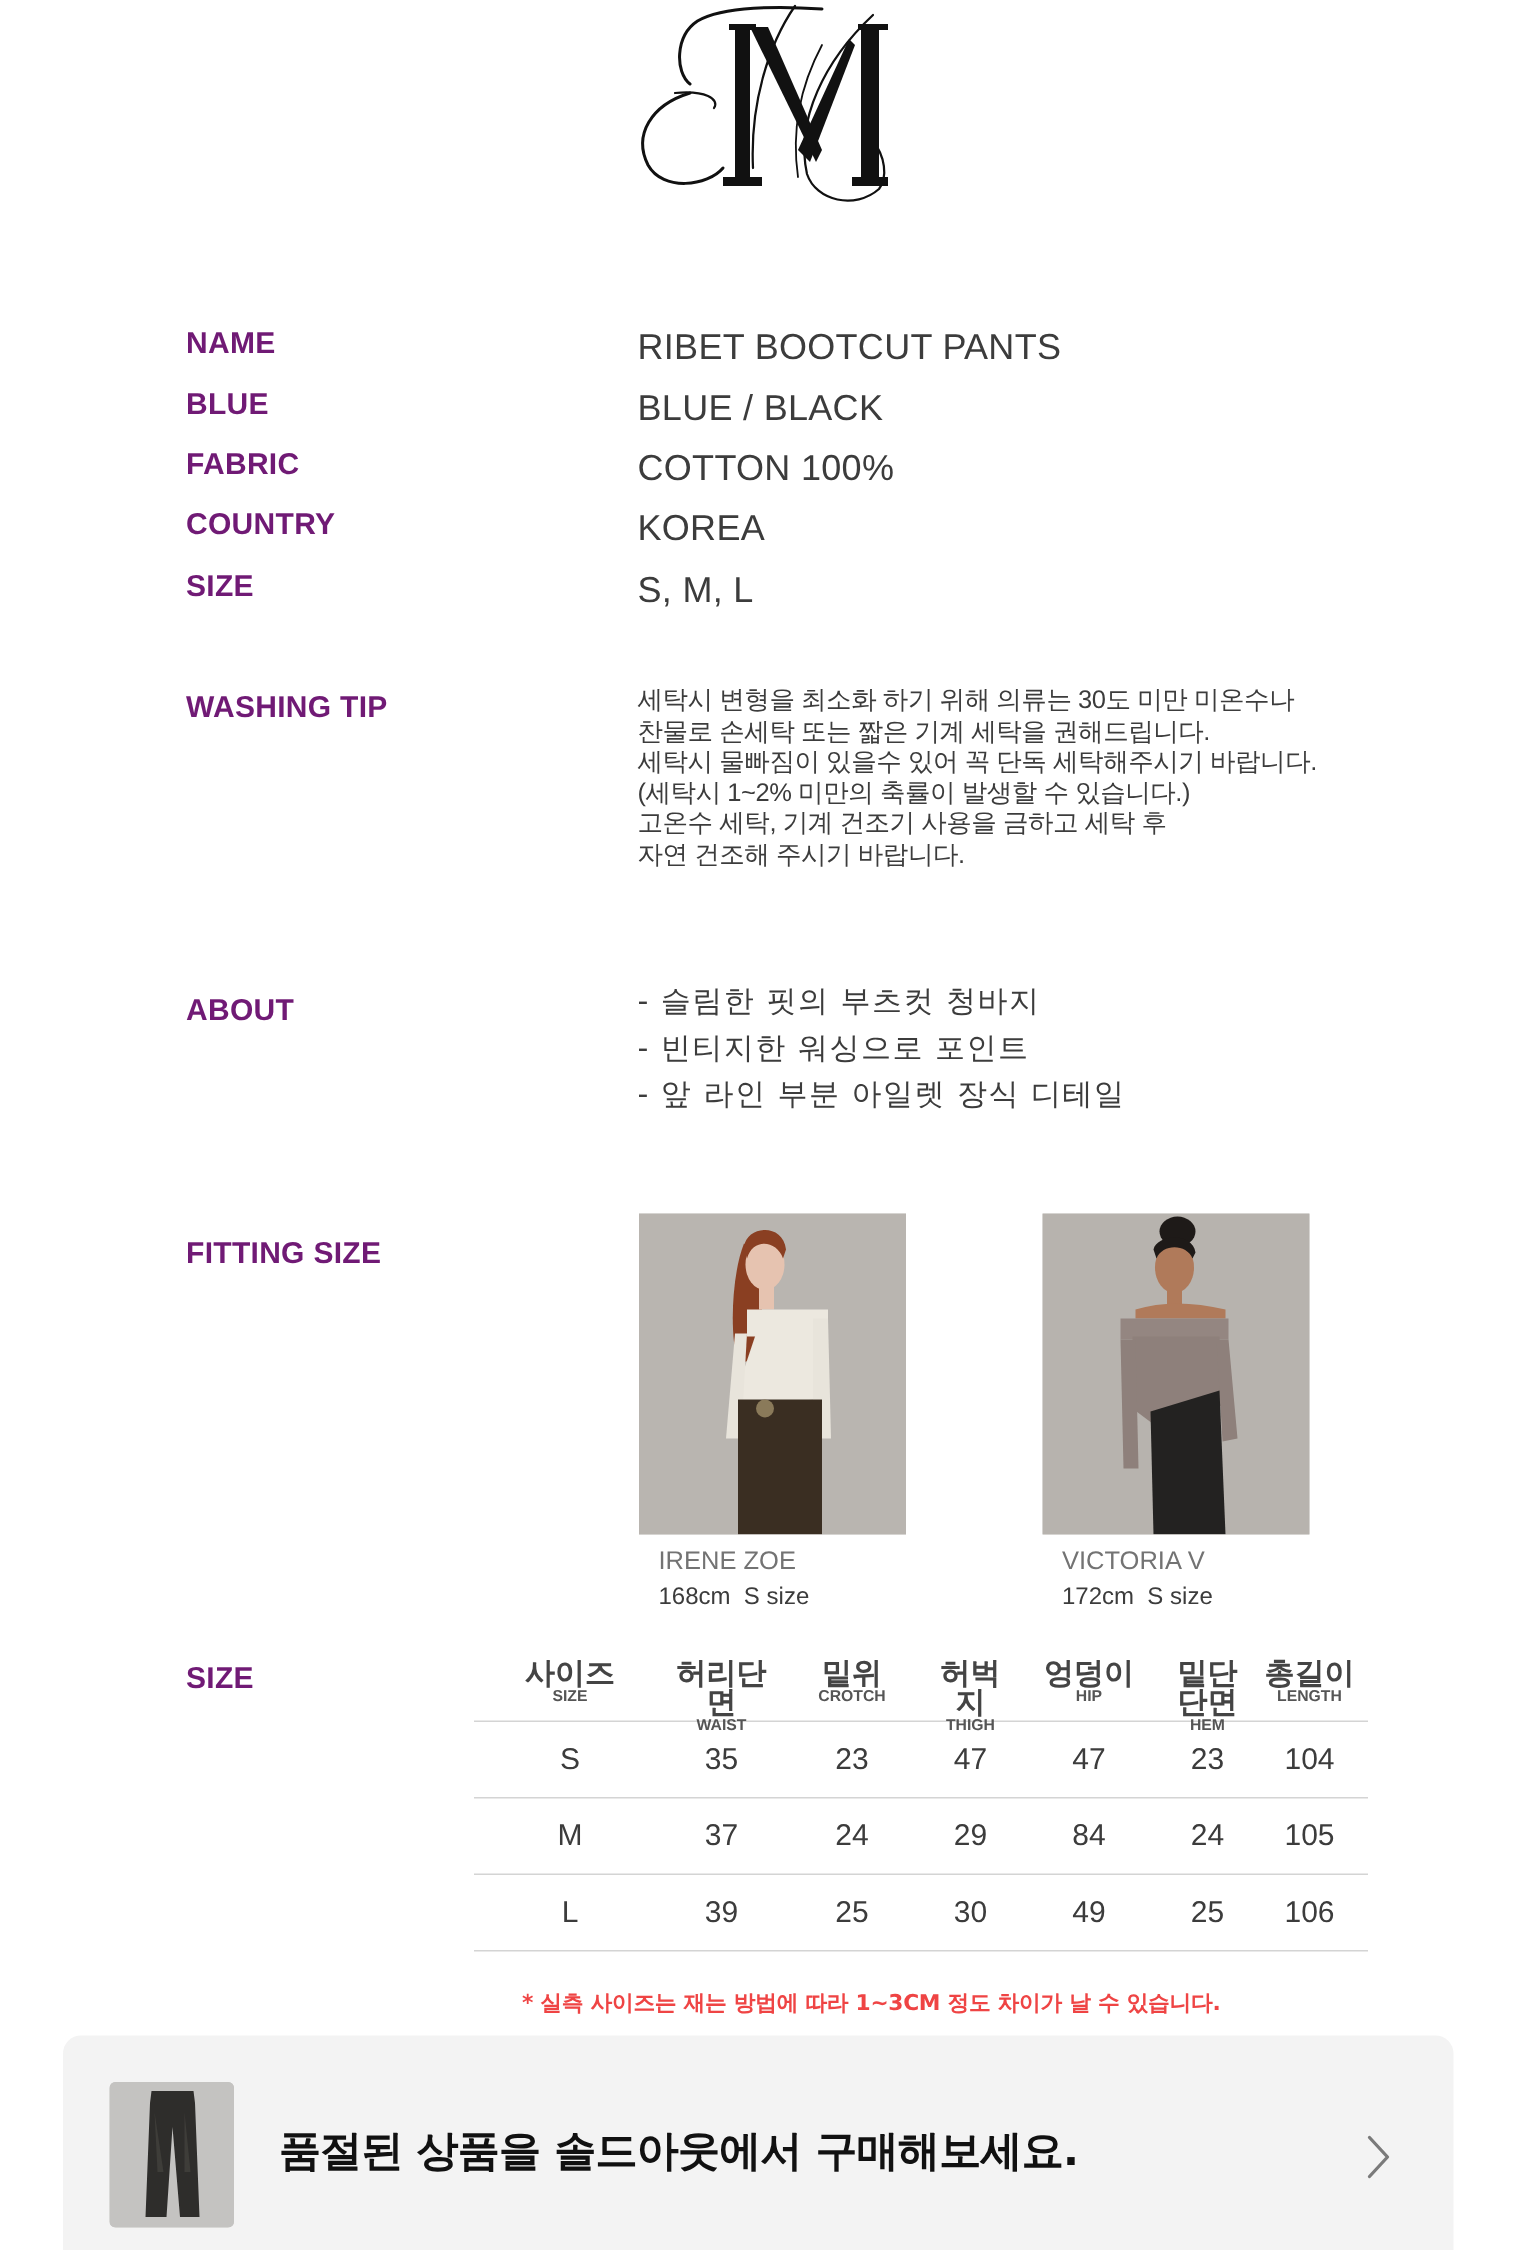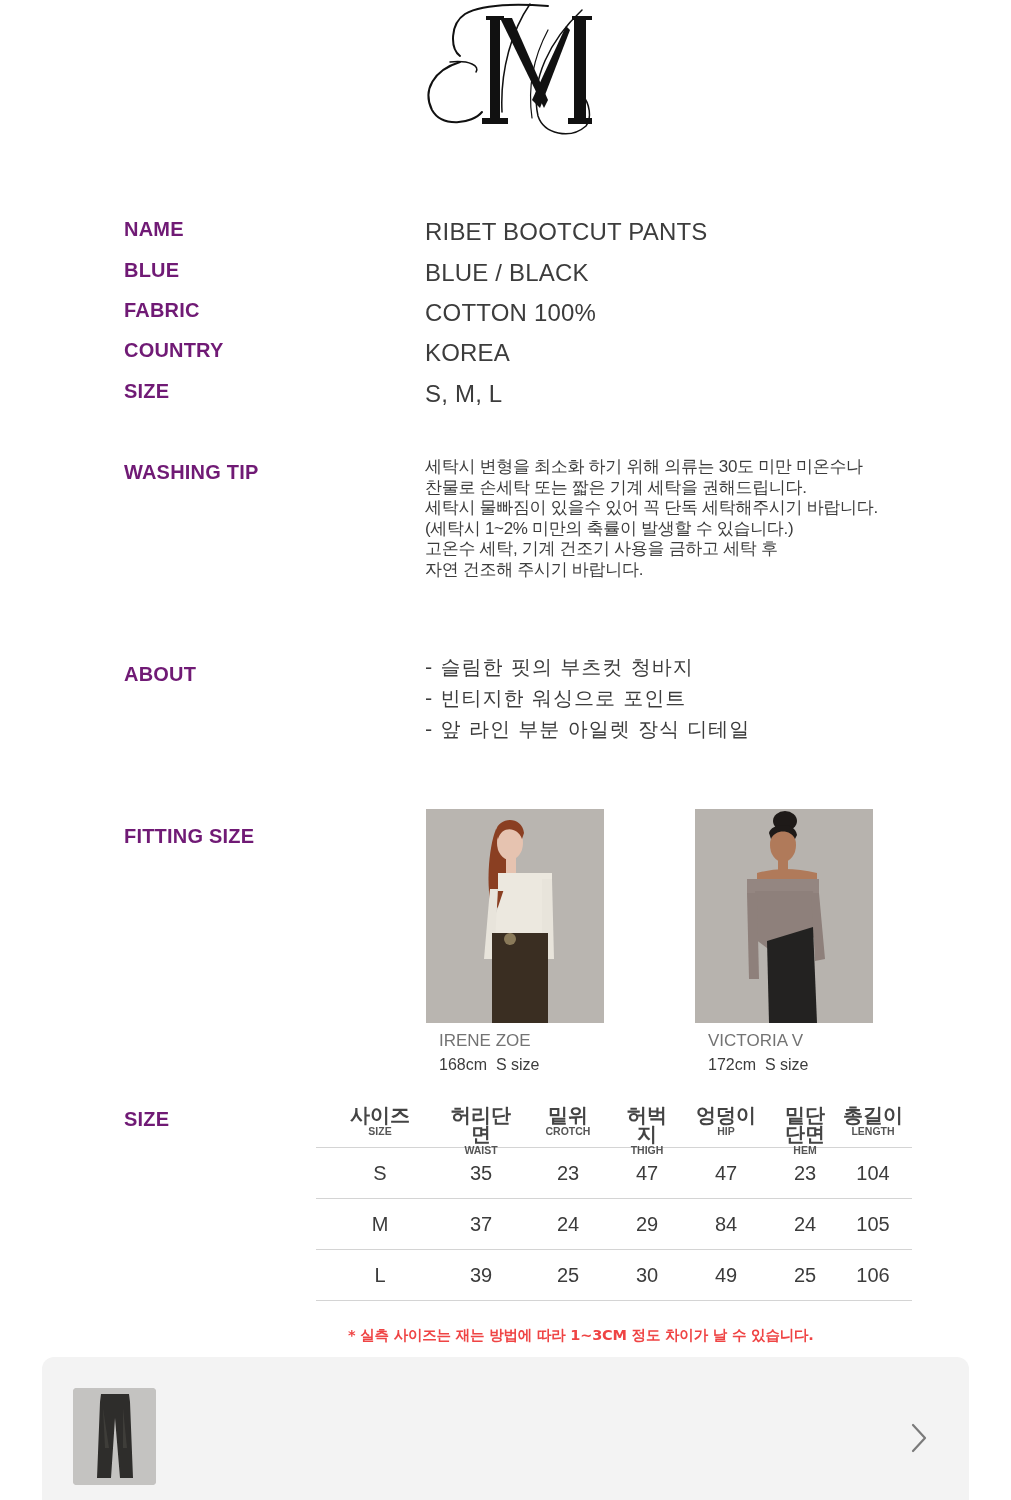--- a/index.html
+++ b/index.html
@@ -191,16 +191,17 @@
 
 <div class="banner">
   <div class="thumb">
     <svg width="83" height="97" viewBox="0 0 83 97">
       <rect width="83" height="97" fill="#c4c3c1"></rect>
       <path d="M 28 6 L 56 6 L 57 14 L 60 90 L 47 90 L 42 30 L 38 90 L 24 90 L 27 14 Z" fill="#2e2d2b"></path>
       <path d="M 30 20 L 36 60 L 32 60 Z" fill="#4a4743" opacity="0.6"></path>
       <path d="M 50 20 L 54 60 L 50 60 Z" fill="#4a4743" opacity="0.6"></path>
     </svg>
   </div>
+  <div class="text">품절된 상품을 솔드아웃에서 구매해보세요.</div>
   <svg class="chev" viewBox="0 0 22 34">
     <path d="M 5 4 L 17 17 L 5 30" fill="none" stroke="#7a7a7a" stroke-width="2.2" stroke-linecap="round" stroke-linejoin="round"></path>
   </svg>
 </div>
 
 </body></html>

